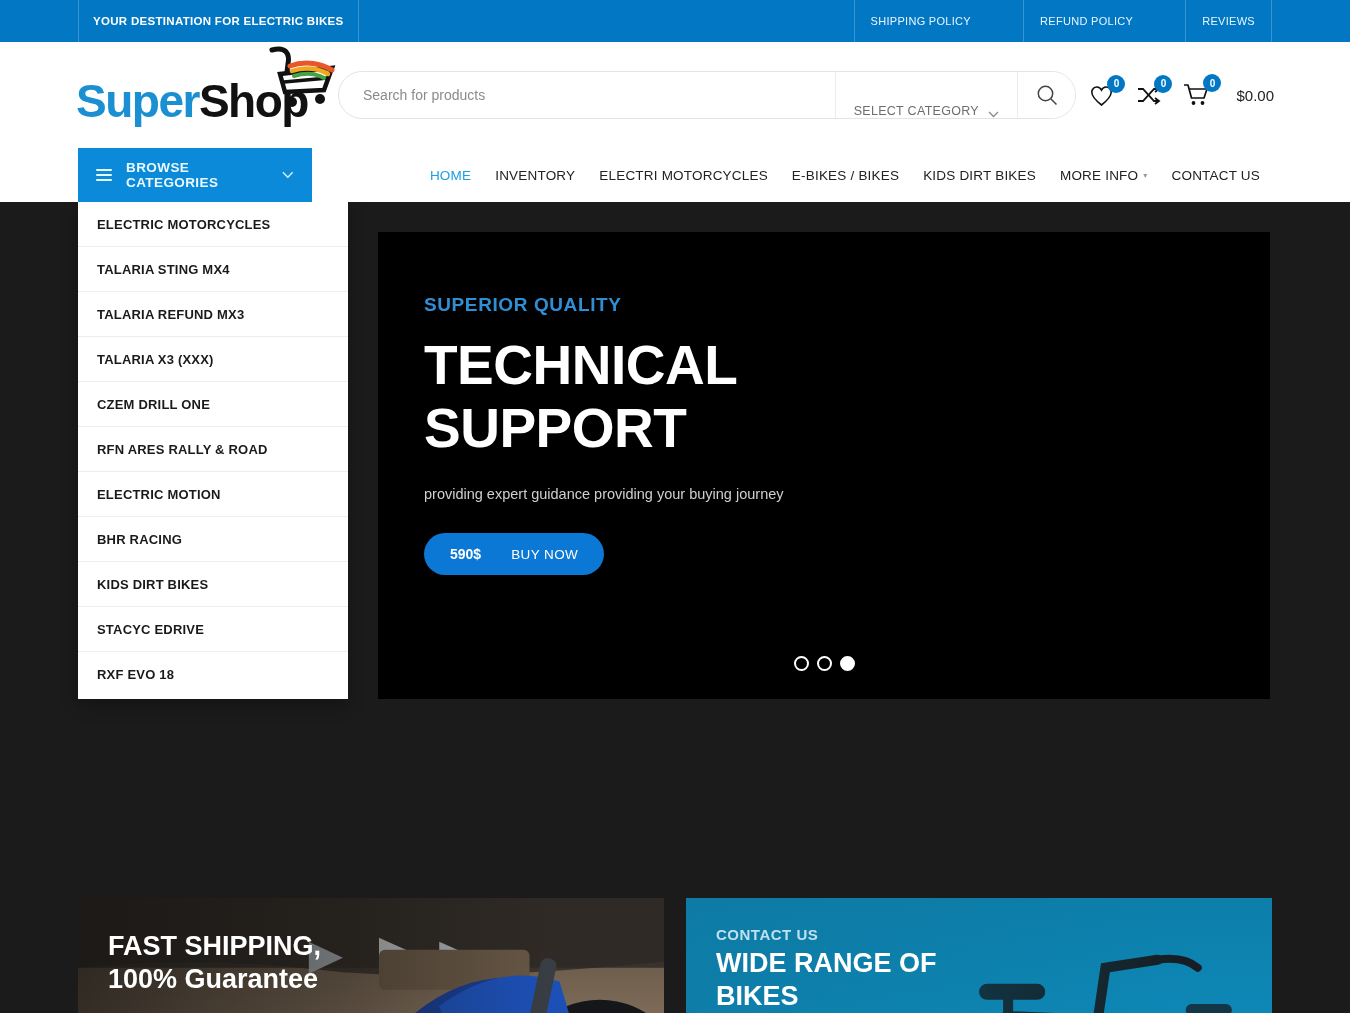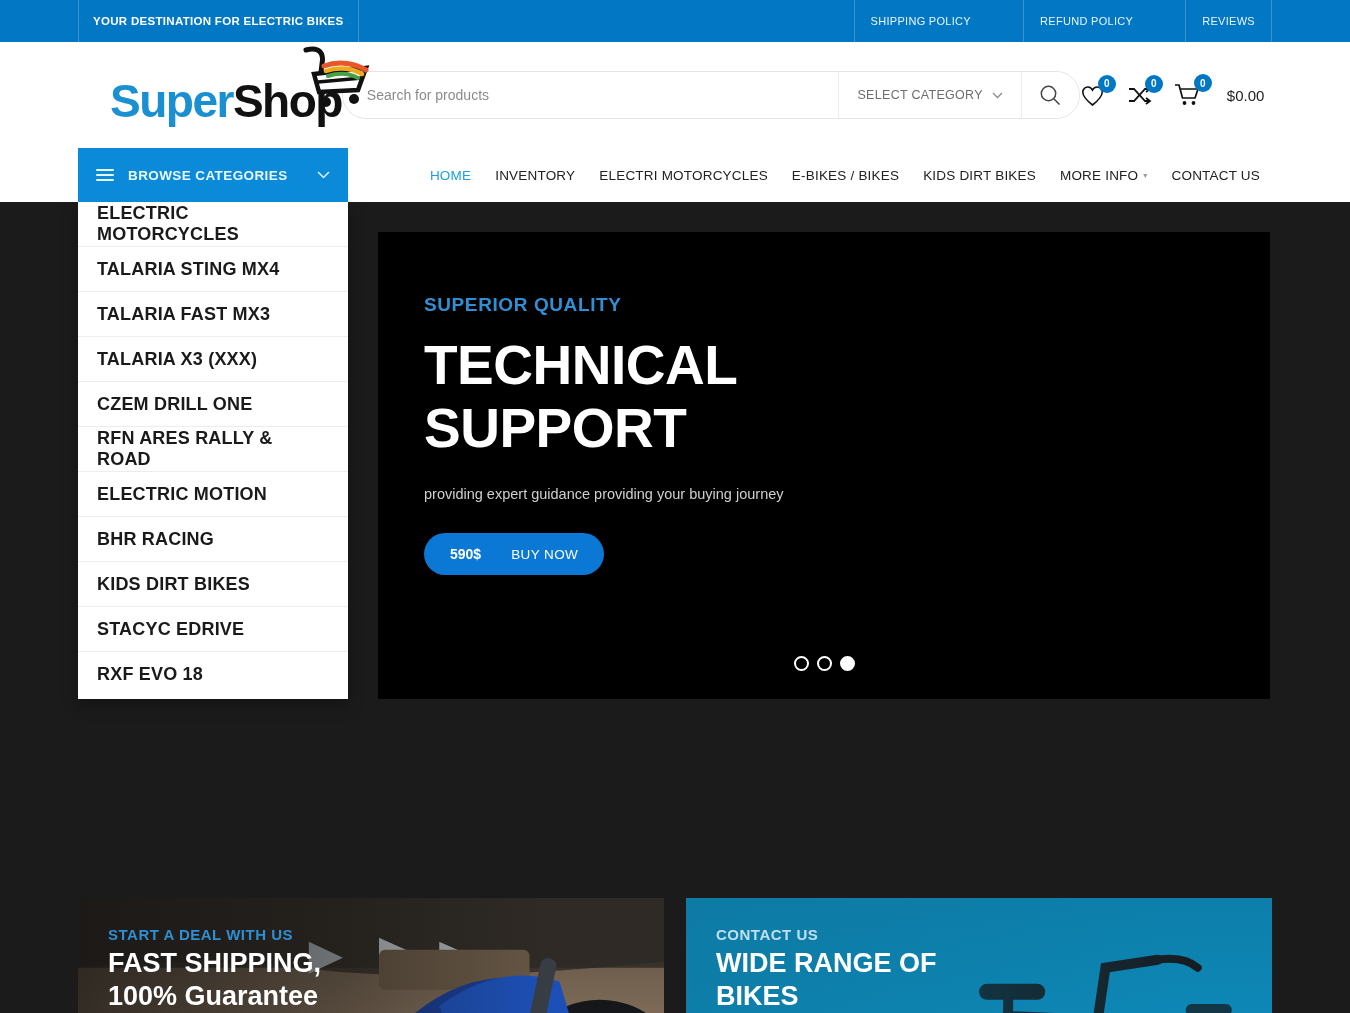--- a/index.html
+++ b/index.html
@@ -44,21 +44,21 @@
     cursor: pointer;
   }
   .topbar-right .topbar-link:last-child { border-right: 1px solid rgba(255,255,255,.22); }
 
   
   .header {
     height: 106px;
     background: #ffffff;
     display: flex;
     align-items: center;
-    padding: 0 110px;
+    padding: 0 76px;
     position: relative;
   }
   .logo-wrap { width: 262px; display: flex; align-items: center; position: relative; height: 100%; }
   .logo-text {
     font-size: 46px;
     font-weight: bold;
     letter-spacing: -1.5px;
     line-height: 1;
     position: relative;
     top: 6px;
@@ -83,21 +83,21 @@
     flex: 1;
     border: none; outline: none;
     padding: 0 24px;
     font-size: 14px;
     font-family: "Liberation Sans", sans-serif;
     color: #333;
     background: transparent;
   }
   .search-input::placeholder { color: #8b8b8b; }
   .search-cat {
-    display: flex; align-items: center; gap: 9px;
+    display: flex; align-items: flex-end; gap: 9px;
     padding: 0 18px;
     border-left: 1px solid #ececec;
     color: #6d6d6d;
     font-size: 12.5px;
     letter-spacing: .3px;
     cursor: pointer;
     white-space: nowrap;
   }
   .search-btn {
     width: 58px;
@@ -129,21 +129,21 @@
   .navrow {
     height: 54px;
     background: #ffffff;
     display: flex;
     align-items: center;
     padding: 0 78px;
     position: relative;
     z-index: 30;
   }
   .cat-btn {
-    width: 270px; height: 54px;
+    width: 234px; height: 54px;
     background: #0a8ad8;
     display: flex; align-items: center; gap: 14px;
     padding: 0 18px;
     cursor: pointer;
     flex: 0 0 auto;
   }
   .cat-btn-label {
     color: #eaf8ff; font-size: 13.5px; font-weight: bold; letter-spacing: .4px;
   }
   .cat-chevron { margin-left: auto; }
@@ -173,21 +173,21 @@
     width: 270px;
     background: #ffffff;
     z-index: 20;
     box-shadow: 0 6px 16px rgba(0,0,0,.28);
     padding-bottom: 2px;
   }
   .cat-item {
     height: 45px;
     display: flex; align-items: center;
     padding: 0 19px;
-    font-size: 18px;
+    font-size: 13px;
     font-weight: bold;
     color: #1a1a1a;
     letter-spacing: .2px;
     border-bottom: 1px solid #ededed;
     cursor: pointer;
   }
   .cat-item:last-child { border-bottom: none; }
 
   
   .hero {
@@ -389,21 +389,21 @@
       <span>CONTACT US</span>
     </div>
   </div>
 </div>
 
 <div class="content">
 
   <div class="cat-panel">
     <div class="cat-item">ELECTRIC MOTORCYCLES</div>
     <div class="cat-item">TALARIA STING MX4</div>
-    <div class="cat-item">TALARIA FAST MX3</div>
+    <div class="cat-item">TALARIA REFUND MX3</div>
     <div class="cat-item">TALARIA X3 (XXX)</div>
     <div class="cat-item">CZEM DRILL ONE</div>
     <div class="cat-item">RFN ARES RALLY &amp; ROAD</div>
     <div class="cat-item">ELECTRIC MOTION</div>
     <div class="cat-item">BHR RACING</div>
     <div class="cat-item">KIDS DIRT BIKES</div>
     <div class="cat-item">STACYC EDRIVE</div>
     <div class="cat-item">RXF EVO 18</div>
   </div>
 
@@ -456,21 +456,20 @@
           <path d="M330 120 q70 -60 150 -30 l20 60 -90 40 -90 -30 z" fill="#18409c"></path>
           <path d="M360 108 q60 -44 120 -24 l10 34 -120 18 z" fill="#1d55c4"></path>
           <path d="M402 140 q40 -10 70 10 l-12 34 -64 -14 z" fill="#0f2a66"></path>
           <path d="M340 168 q56 -20 112 4 l-10 34 -96 -8 z" fill="#101214"></path>
           <rect x="455" y="60" width="16" height="70" rx="7" fill="#3b4148" transform="rotate(12 463 95)"></rect>
           <rect x="352" y="176" width="120" height="14" rx="7" fill="#2a2e33"></rect>
         </svg>
       </div>
       <div class="promo-fade"></div>
       <div class="promo-body">
-        <div class="promo-kicker">START A DEAL WITH US</div>
         <div class="promo-title">
           <div>FAST SHIPPING,</div>
           <div>100% Guarantee</div>
         </div>
 
       </div>
     </div>
 
     <div class="promo promo-b">
       <div class="promo-art">

